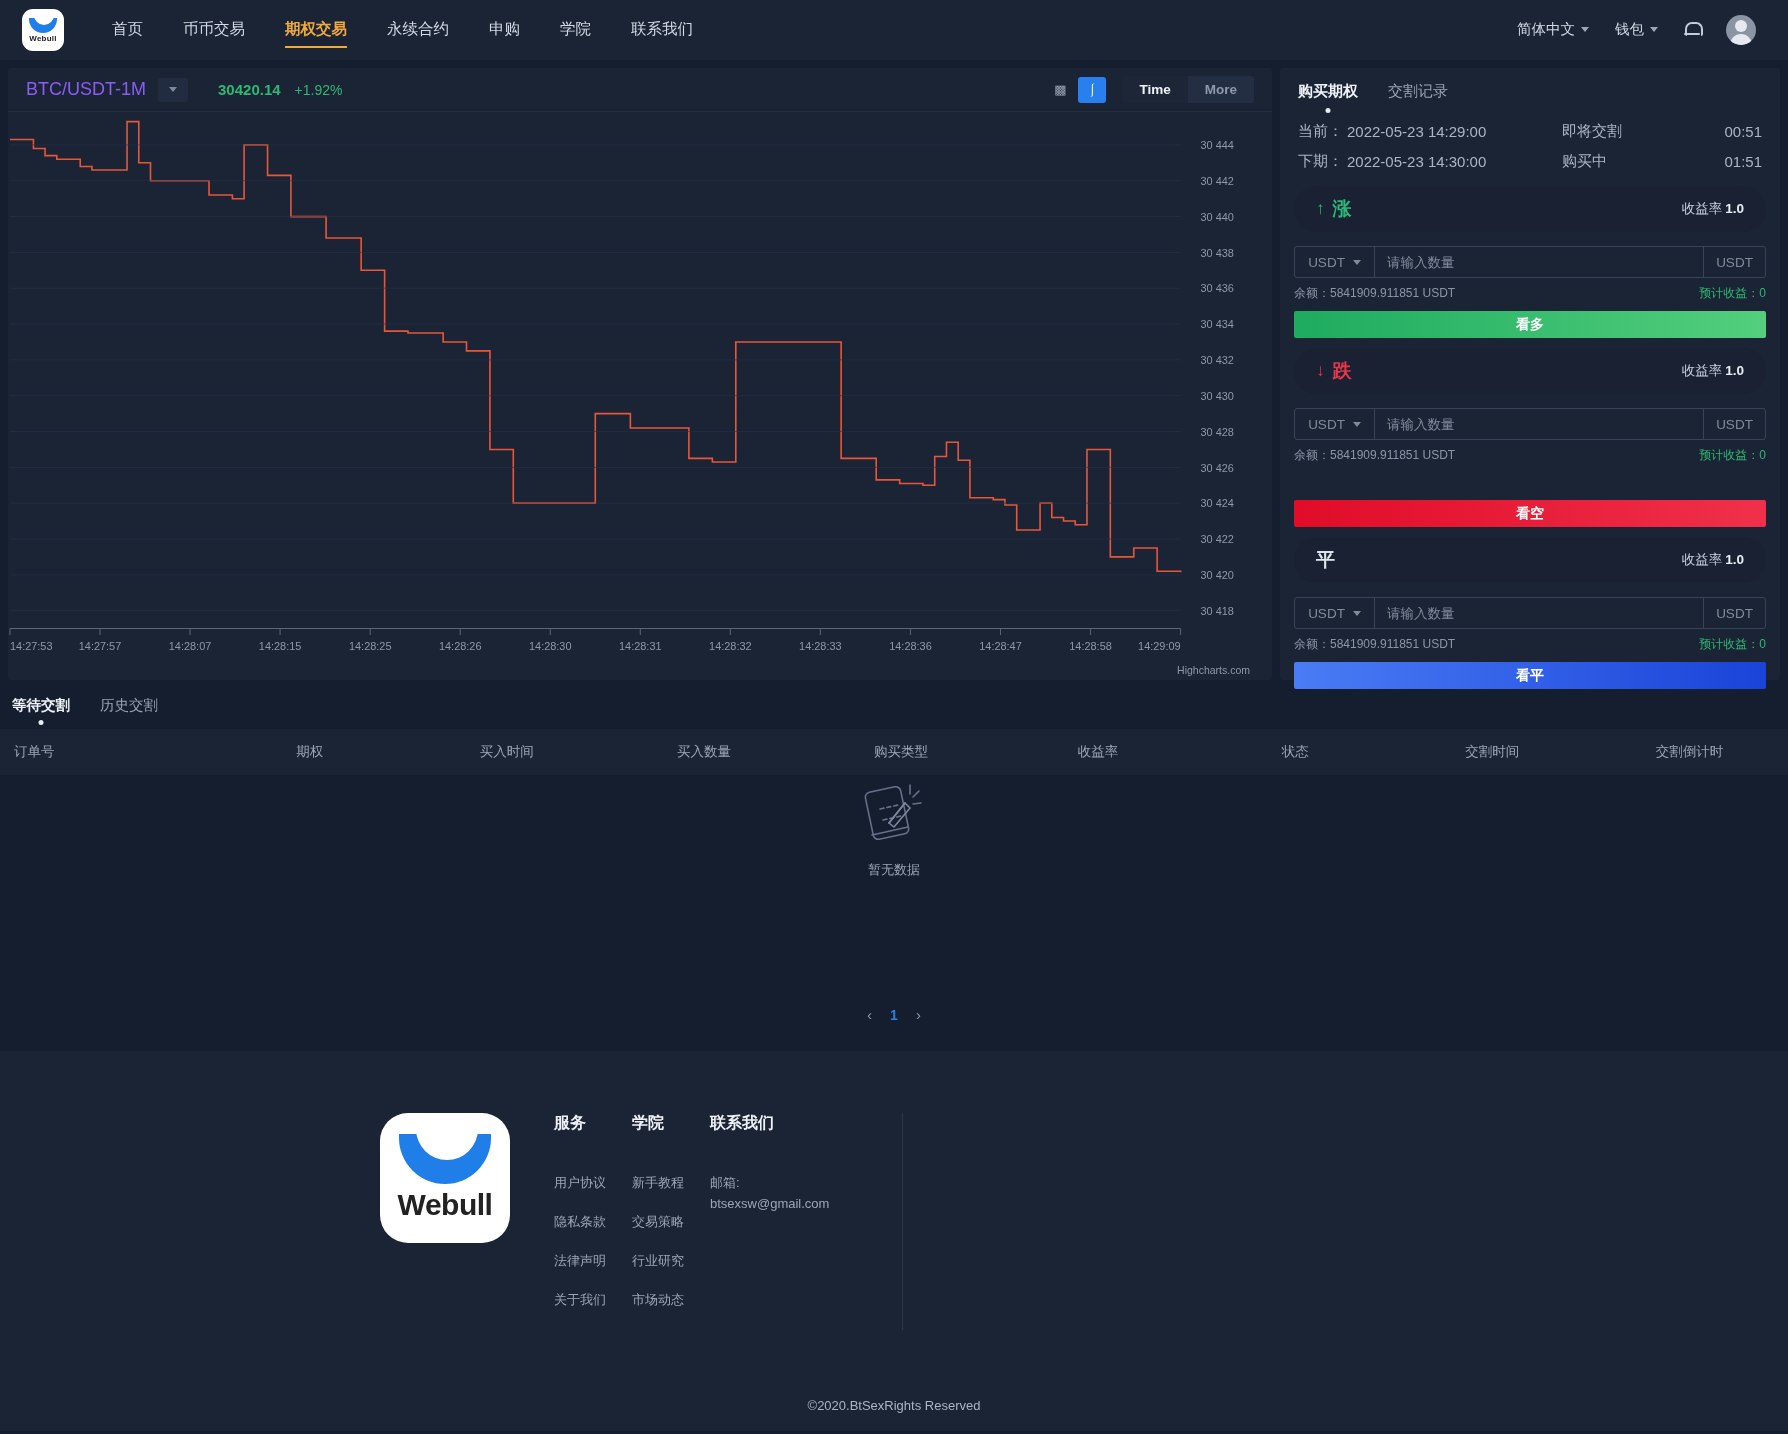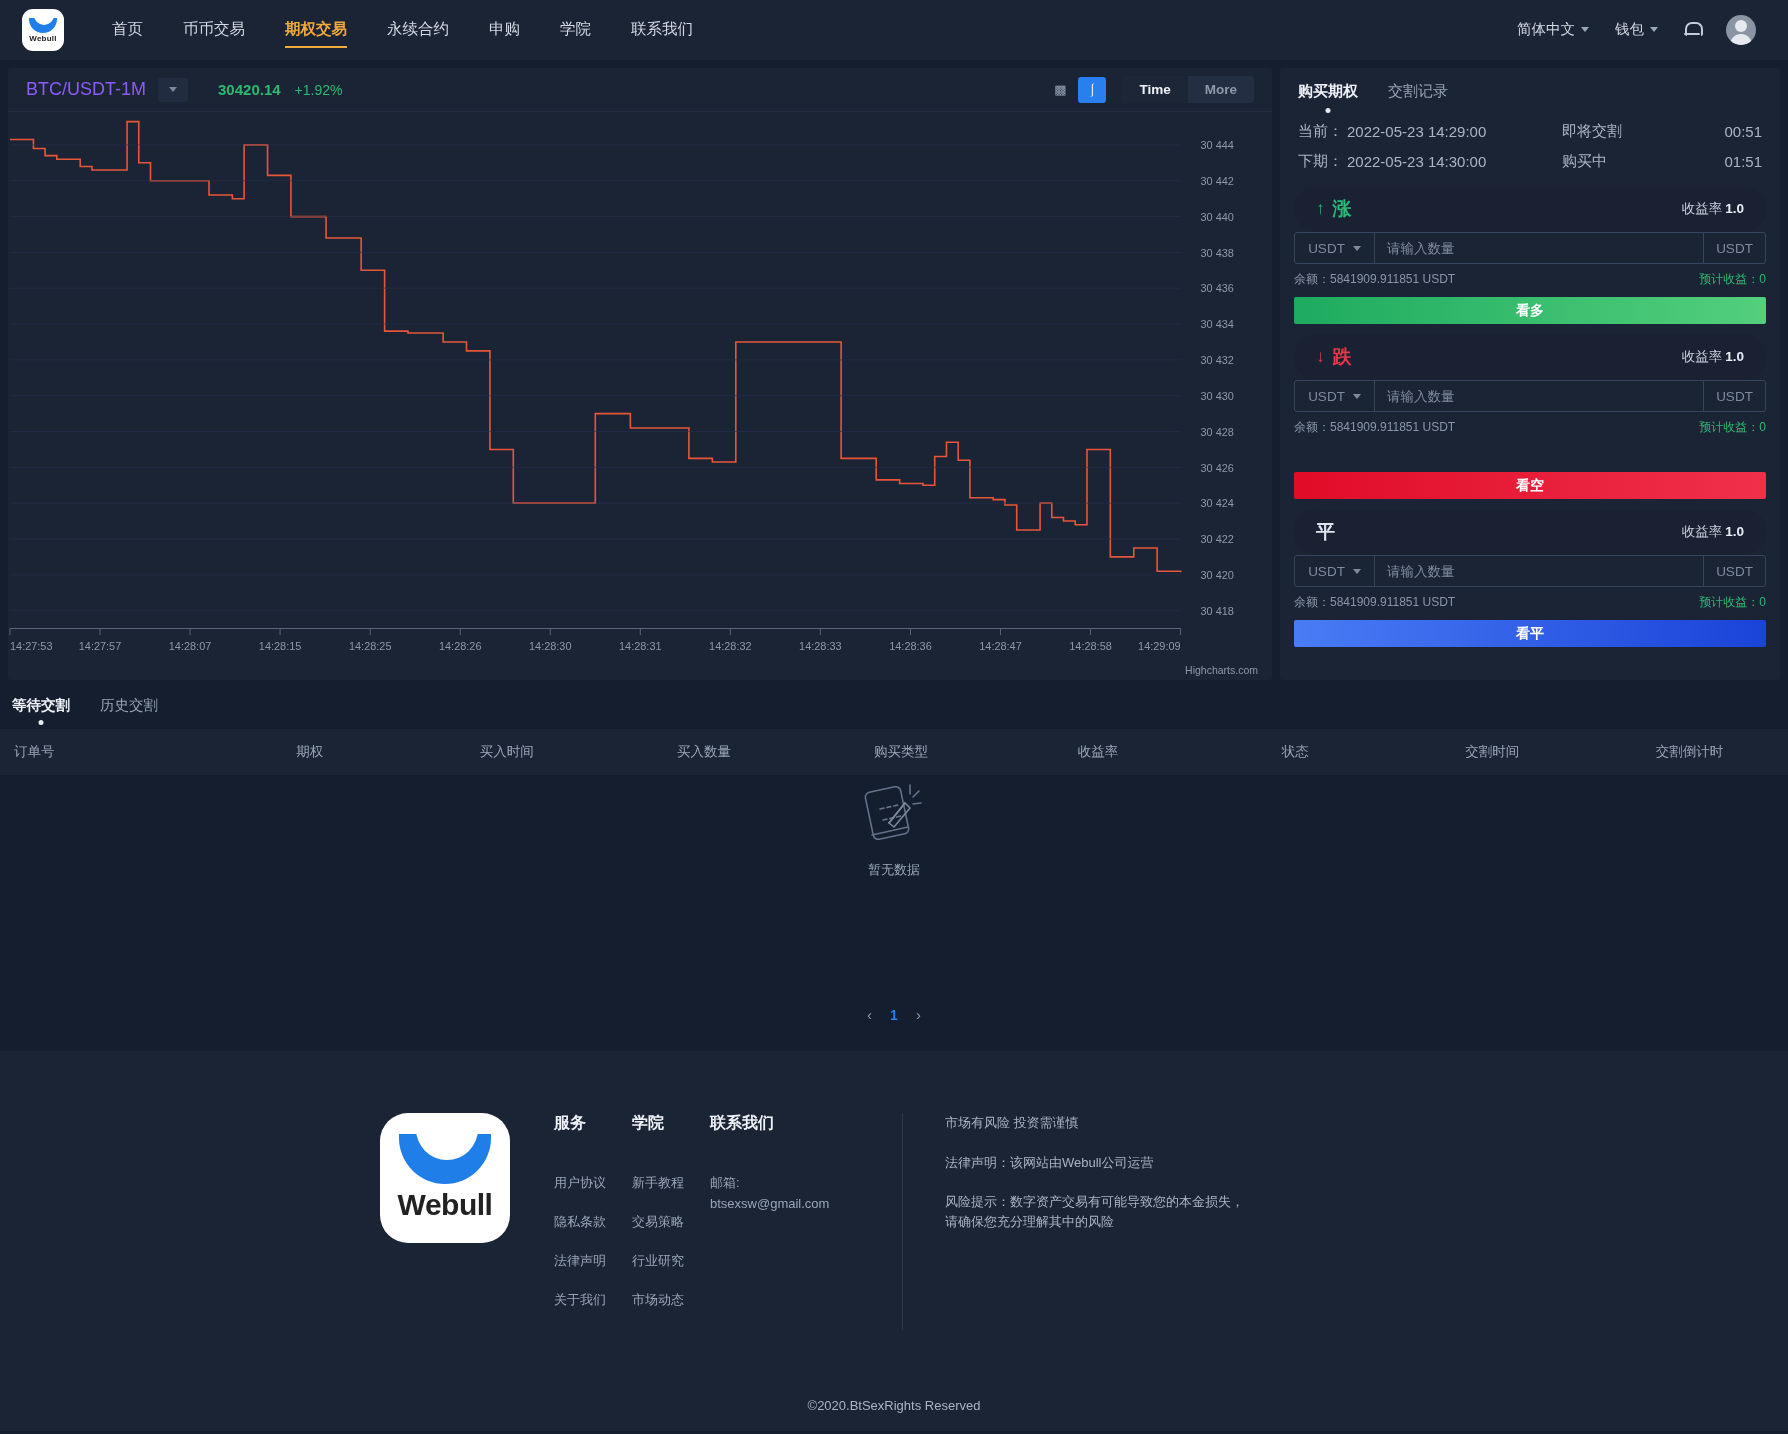--- a/index.html
+++ b/index.html
@@ -85,21 +85,21 @@
     height:27px;padding:0 17px;display:flex;align-items:center;justify-content:center;
     font-size:13.5px;background:#232e43;color:#8d99aa;cursor:pointer;font-weight:bold;
   }
   .tool-btn.on{background:#1d2636;color:#eef2f7;}
   .tool-group{display:flex;margin-left:12px;border-radius:3px;overflow:hidden;}
 
   
   .chart-body{flex:1;position:relative;}
   .chart-svg{position:absolute;inset:0;width:100%;height:100%;}
   .hc-credit{
-    position:absolute;right:14px;bottom:4px;font-size:10.5px;color:#8d98a8;
+    position:absolute;right:22px;bottom:4px;font-size:10.5px;color:#8d98a8;
   }
 
   
   .trade-panel{
     width:500px;background:#1b2435;border-radius:3px;padding:0 14px 10px 14px;flex:none;
     display:flex;flex-direction:column;
   }
   .tp-tabs{display:flex;gap:30px;padding:14px 4px 0 4px;position:relative;}
   .tp-tab{font-size:15px;color:#98a4b5;cursor:pointer;padding-bottom:9px;position:relative;}
   .tp-tab.active{color:#eef2f8;font-weight:bold;}
@@ -121,21 +121,21 @@
   }
   .opt-name{font-size:19px;font-weight:bold;display:flex;align-items:center;gap:8px;}
   .opt-name.up{color:#29b877;}
   .opt-name.down{color:#e4374a;}
   .opt-name.flat{color:#dfe5ee;}
   .arrow-up,.arrow-dn{font-size:17px;font-weight:normal;}
   .opt-rate{margin-left:auto;font-size:13.5px;color:#c6cfdb;}
   .opt-rate b{color:#e9eef5;font-weight:bold;margin-left:3px;}
 
   .inp-row{
-    display:flex;height:32px;border:1px solid #36445c;border-radius:3px;overflow:hidden;
+    display:flex;height:32px;margin-top:14px;border:1px solid #36445c;border-radius:3px;overflow:hidden;
   }
   .inp-cur{
     width:80px;display:flex;align-items:center;justify-content:center;gap:8px;
     font-size:13.5px;color:#7f8b9d;border-right:1px solid #36445c;cursor:pointer;
   }
   .inp-cur .caret{border-top-color:#7f8b9d;}
   .inp-qty{
     flex:1;background:transparent;border:none;outline:none;padding:0 12px;
     font-size:13.5px;color:#cfd7e2;font-family:"Liberation Sans",sans-serif;
   }
@@ -473,20 +473,15 @@
       <a>交易策略</a>
       <a>行业研究</a>
       <a>市场动态</a>
     </div>
     <div class="fcol w3">
       <h4>联系我们</h4>
       <a style="margin-bottom:4px;cursor:default">邮箱:</a>
       <a>btsexsw@gmail.com</a>
     </div>
     <div class="fsep"></div>
-    <div class="fdisc">
-      <p>市场有风险 投资需谨慎</p>
-      <p>法律声明：该网站由Webull公司运营</p>
-      <p>风险提示：数字资产交易有可能导致您的本金损失，请确保您充分理解其中的风险</p>
-    </div>
   </div>
   <div class="copyright">©2020.BtSexRights Reserved</div>
 </div>
 
 </body></html>

